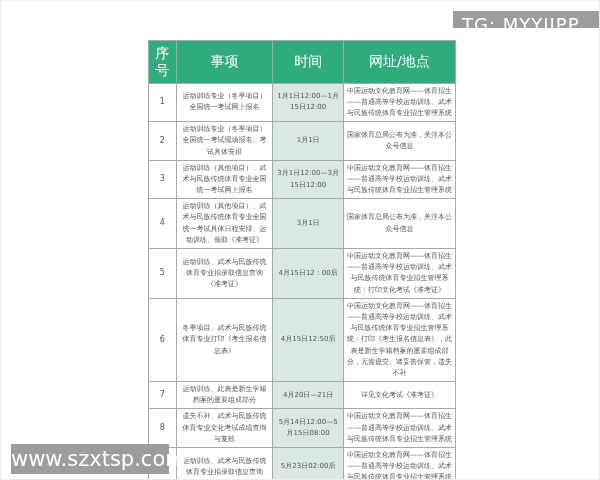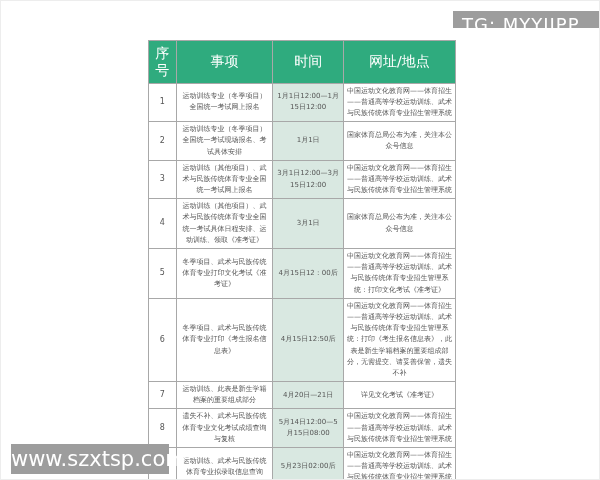--- a/index.html
+++ b/index.html
@@ -127,21 +127,21 @@
 
   <tr>
     <td class="cell-no">4</td>
     <td class="cell-event">运动训练（其他项目）、武术与民族传统体育专业全国统一考试具体日程安排、运动训练、领取《准考证》</td>
     <td class="cell-time">3月1日</td>
     <td class="cell-place">国家体育总局公布为准，关注本公众号信息</td>
   </tr>
 
   <tr>
     <td class="cell-no">5</td>
-    <td class="cell-event">冬季项目、武术与民族传统体育专业打印文化考试《准考证》</td>
+    <td class="cell-event">运动训练、武术与民族传统体育专业拟录取信息查询《准考证》</td>
     <td class="cell-time">4月15日12：00后</td>
     <td class="cell-place">中国运动文化教育网——体育招生——普通高等学校运动训练、武术与民族传统体育专业招生管理系统：打印文化考试《准考证》</td>
   </tr>
 
   <tr>
     <td class="cell-no">6</td>
     <td class="cell-event">冬季项目、武术与民族传统体育专业打印《考生报名信息表》</td>
     <td class="cell-time">4月15日12:50后</td>
     <td class="cell-place">中国运动文化教育网——体育招生——普通高等学校运动训练、武术与民族传统体育专业招生管理系统：打印《考生报名信息表》，此表是新生学籍档案的重要组成部分，无需提交、请妥善保管，遗失不补</td>
   </tr>

